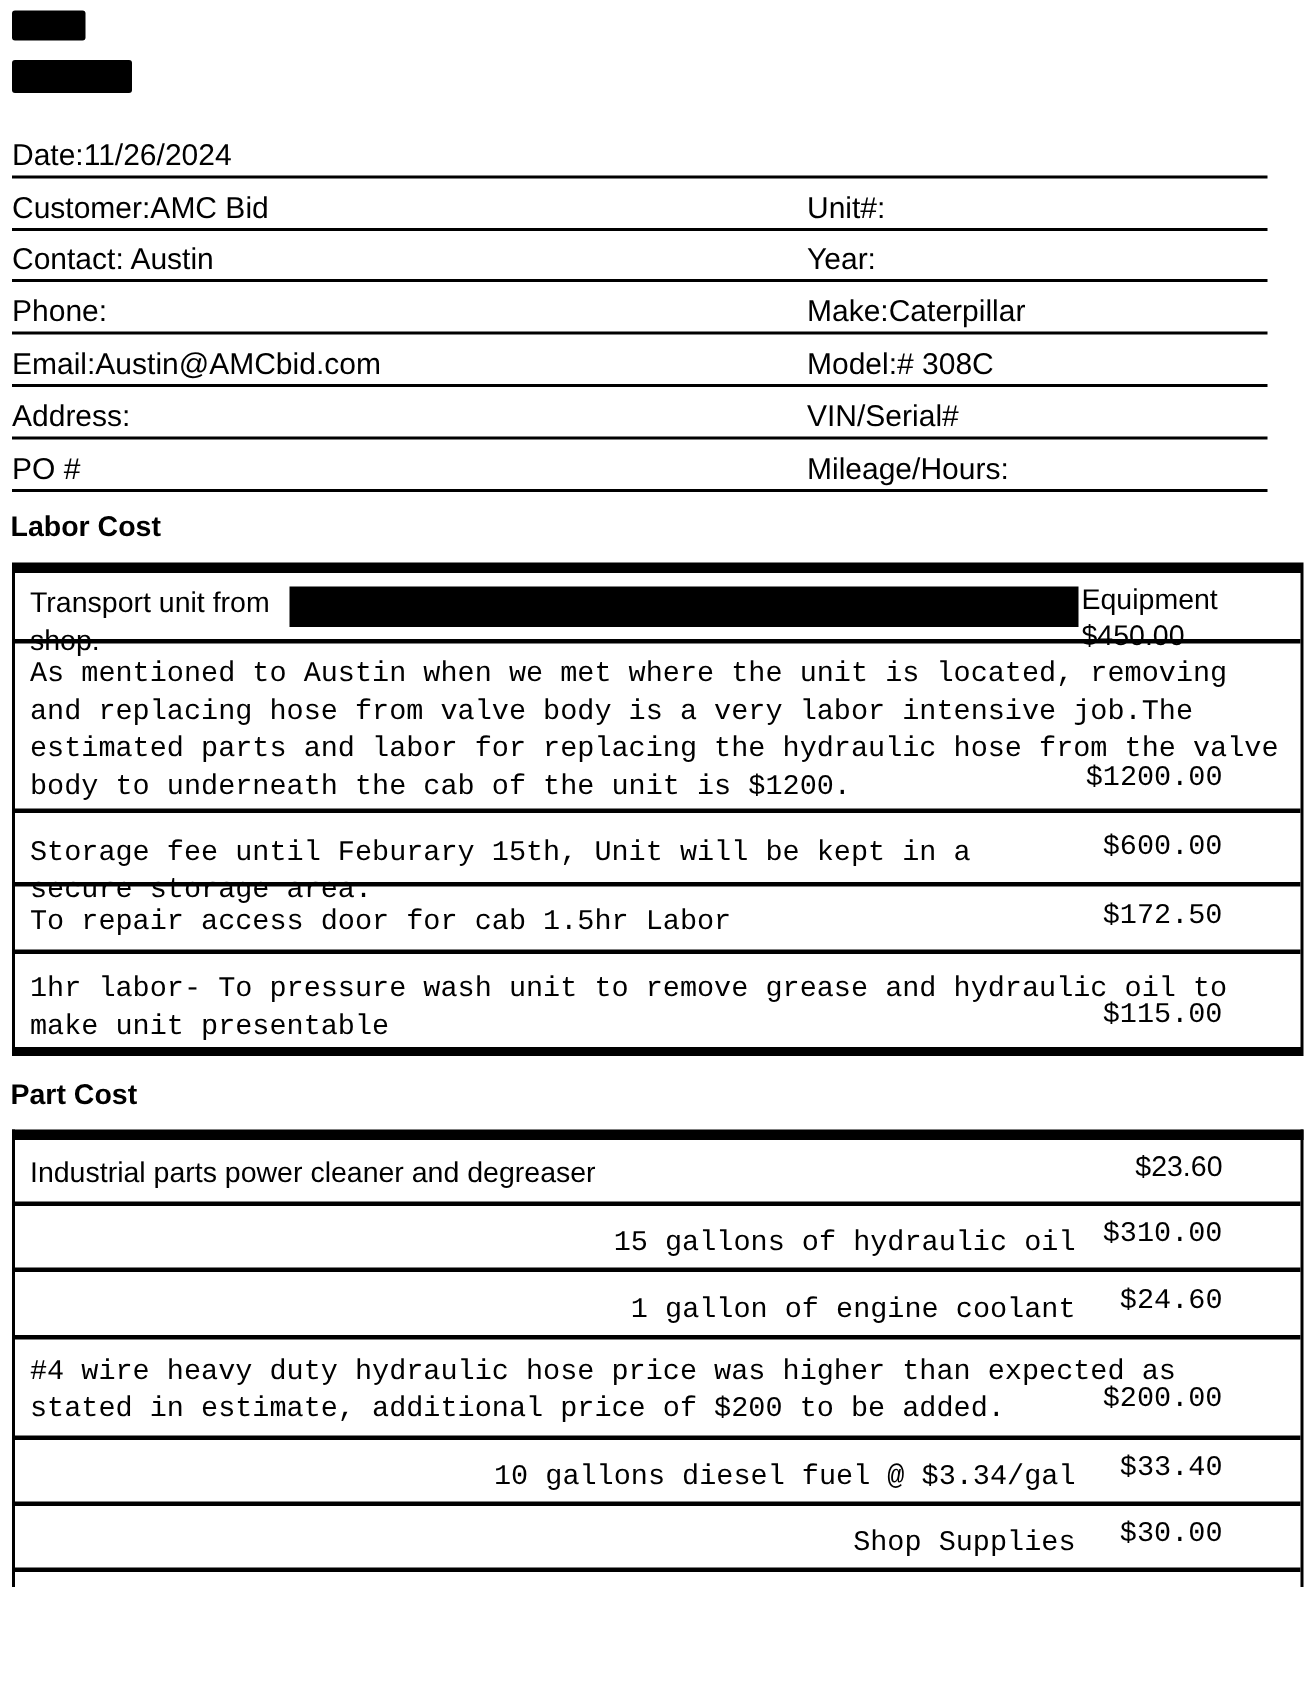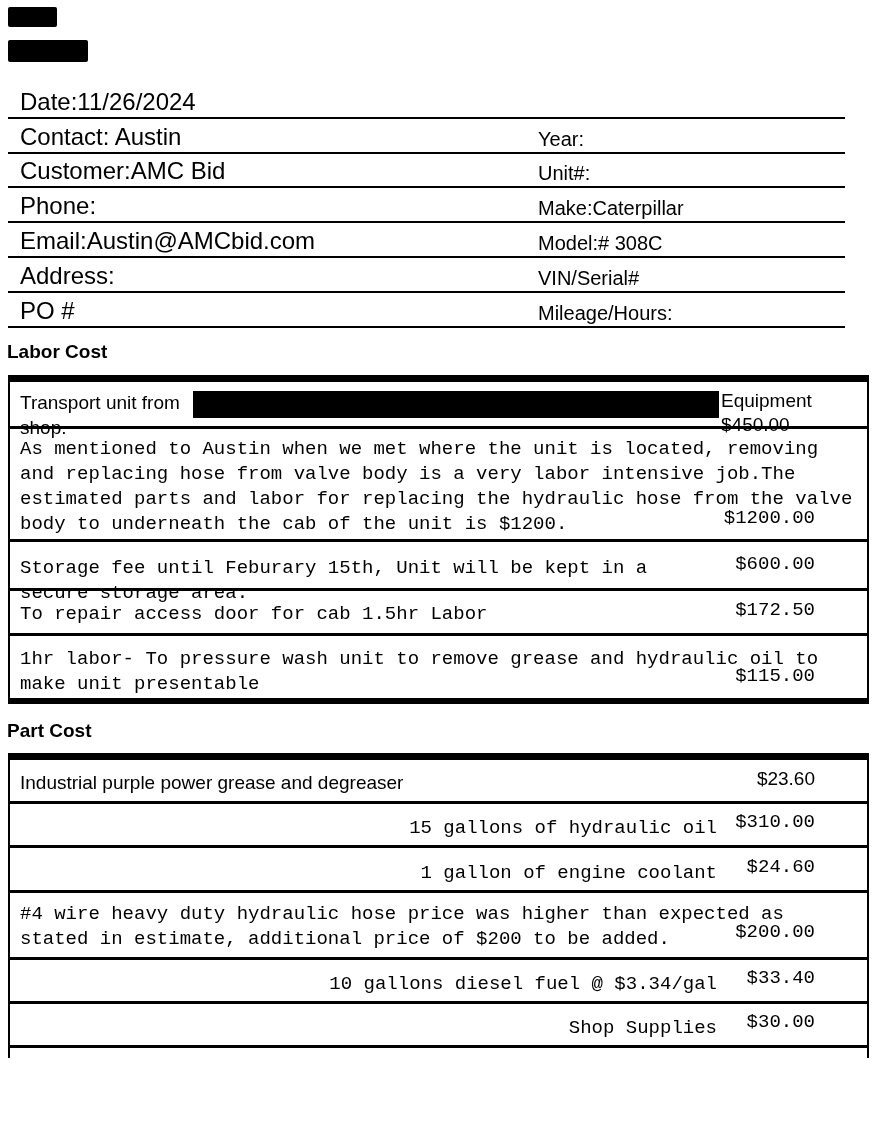--- a/index.html
+++ b/index.html
@@ -12,21 +12,21 @@
     color:#000;
   }
   
   .mark{position:absolute;background:#000;border-radius:2px;}
   .mark1{left:8px;top:7px;width:49px;height:20px;}
   .mark2{left:8px;top:40px;width:80px;height:22px;}
 
   
   .hdr{position:absolute;top:84px;left:8px;width:837px;}
   .hdr-row{position:relative;height:34.8px;border-bottom:2px solid #000;box-sizing:border-box;}
-  .hdr-left{position:absolute;left:0;bottom:1px;font-size:24px;white-space:nowrap;margin-left:12px;}
+  .hdr-left{position:absolute;left:0;bottom:1px;font-size:20px;white-space:nowrap;}
   .hdr-right{position:absolute;left:530px;bottom:1px;font-size:20px;white-space:nowrap;}
 
   .section-heading{position:absolute;left:7px;font-size:19px;font-weight:bold;}
   .labor-heading{top:341px;text-align:right;}
   .parts-heading{top:720px;}
 
   
   .cost-table{
     position:absolute;left:8px;width:861px;box-sizing:border-box;
     border-top:7px solid #000;
@@ -73,26 +73,26 @@
 
   <div class="mark mark1"></div>
   <div class="mark mark2"></div>
 
   <div class="hdr">
     <div class="hdr-row">
       <span class="hdr-left">Date:11/26/2024</span>
       <span class="hdr-right"></span>
     </div>
     <div class="hdr-row">
+      <span class="hdr-left">Customer:AMC Bid</span>
+      <span class="hdr-right">Unit#:</span>
+    </div>
+    <div class="hdr-row">
       <span class="hdr-left">Contact: Austin</span>
       <span class="hdr-right">Year:</span>
-    </div>
-    <div class="hdr-row">
-      <span class="hdr-left">Customer:AMC Bid</span>
-      <span class="hdr-right">Unit#:</span>
     </div>
     <div class="hdr-row">
       <span class="hdr-left">Phone:</span>
       <span class="hdr-right">Make:Caterpillar</span>
     </div>
     <div class="hdr-row">
       <span class="hdr-left">Email:Austin@AMCbid.com</span>
       <span class="hdr-right">Model:# 308C</span>
     </div>
     <div class="hdr-row">
@@ -132,21 +132,21 @@
     <div class="trow lr5">
       <div class="desc">1hr labor- To pressure wash unit to remove grease and hydraulic oil to make unit presentable</div>
       <span class="amount">$115.00</span>
     </div>
   </div>
 
   <div class="section-heading parts-heading">Part Cost</div>
 
   <div class="cost-table parts-table">
     <div class="trow pr-s">
-      <div class="desc pad-right">Industrial purple power grease and degreaser</div>
+      <div class="desc pad-right">Industrial parts power cleaner and degreaser</div>
       <span class="amount">$23.60</span>
     </div>
     <div class="trow pr-m">
       <div class="desc pad-right">15 gallons of hydraulic oil</div>
       <span class="amount">$310.00</span>
     </div>
     <div class="trow pr3">
       <div class="desc pad-right">1 gallon of engine coolant</div>
       <span class="amount">$24.60</span>
     </div>

